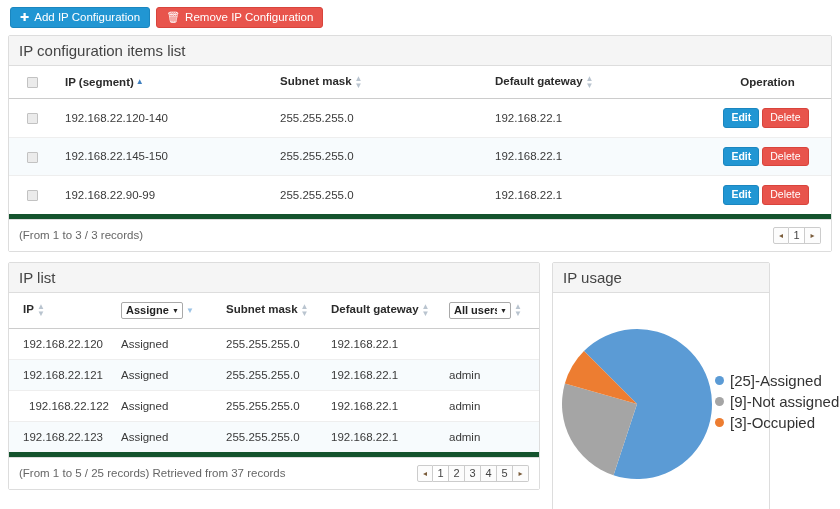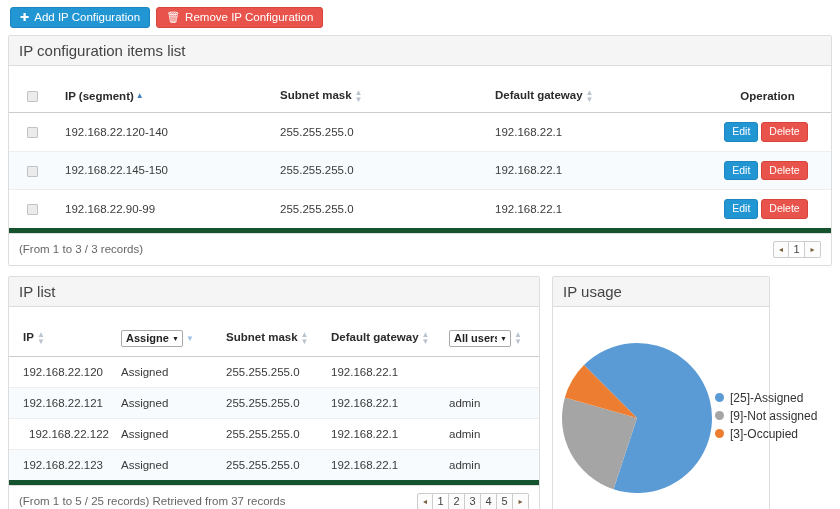--- a/index.html
+++ b/index.html
@@ -29,21 +29,21 @@
 
   
   .panel { border: 1px solid #dddddd; background: #ffffff; border-radius: 2px; }
   .panel-head {
     background: #f5f5f5; border-bottom: 1px solid #dddddd;
     padding: 6px 10px; font-size: 15px; color: #444444;
   }
   .panel-body { padding: 0; }
 
   
-  table { width: 100%; border-collapse: collapse; margin-top: 14px; }
+  table { width: 100%; border-collapse: collapse; }
   thead th {
     font-size: 11.5px; font-weight: bold; color: #2b2b2b;
     padding: 9px 6px; text-align: left;
     border-bottom: 1px solid #cccccc; background: #ffffff;
     vertical-align: middle;
   }
   tbody td {
     font-size: 11.5px; color: #3a3a3a;
     padding: 9px 6px; border-bottom: 1px solid #eeeeee;
     vertical-align: middle;
@@ -74,21 +74,21 @@
   .mini-select .cap { overflow: hidden; white-space: nowrap; }
   .mini-select .car { font-size: 7px; margin-left: 3px; }
   .w-assigned { width: 62px; }
   .w-allusers { width: 62px; }
 
   .op-btn {
     display: inline-block; padding: 2px 7px; margin-right: 3px;
     font-size: 10.5px; color: #ffffff; border-radius: 3px;
     cursor: pointer; line-height: 1.3;
   }
-  .op-edit { background: #2196d3; border: 1px solid #1b86bf; }
+  .op-edit { background: #2196d3; border: 1px solid #1b86bf; font-weight: bold; }
   .op-del  { background: #e8544c; border: 1px solid #d8443c; }
 
   
   .tfoot {
     display: flex; align-items: center; justify-content: space-between;
     padding: 7px 10px; border-top: 1px solid #dddddd; background: #ffffff;
   }
   .rec-text { font-size: 11.5px; color: #666666; }
   .pager { display: flex; }
   .pager span {
@@ -107,21 +107,21 @@
   .bottom { display: flex; gap: 12px; margin-top: 10px; }
   .col-left { width: 532px; }
   .col-right { width: 218px; }
 
   
   .chart-wrap { display: flex; align-items: center; height: 222px; padding: 6px 8px; }
   .pie-box { width: 165px; display: flex; justify-content: center; }
   .legend { margin-left: 2px; }
   .legend-row { display: flex; align-items: center; margin-bottom: 4px; }
   .legend-dot { width: 9px; height: 9px; border-radius: 50%; margin-right: 6px; flex: none; }
-  .legend-label { font-size: 12px; color: #333333; white-space: nowrap; }
+  .legend-label { font-size: 15px; color: #333333; white-space: nowrap; }
 </style>
 </head>
 <body>
 
 <div class="page">
 
   <div class="toolbar">
     <div class="btn btn-primary">
       <span class="gl">✚</span>
       <span>Add IP Configuration</span>

